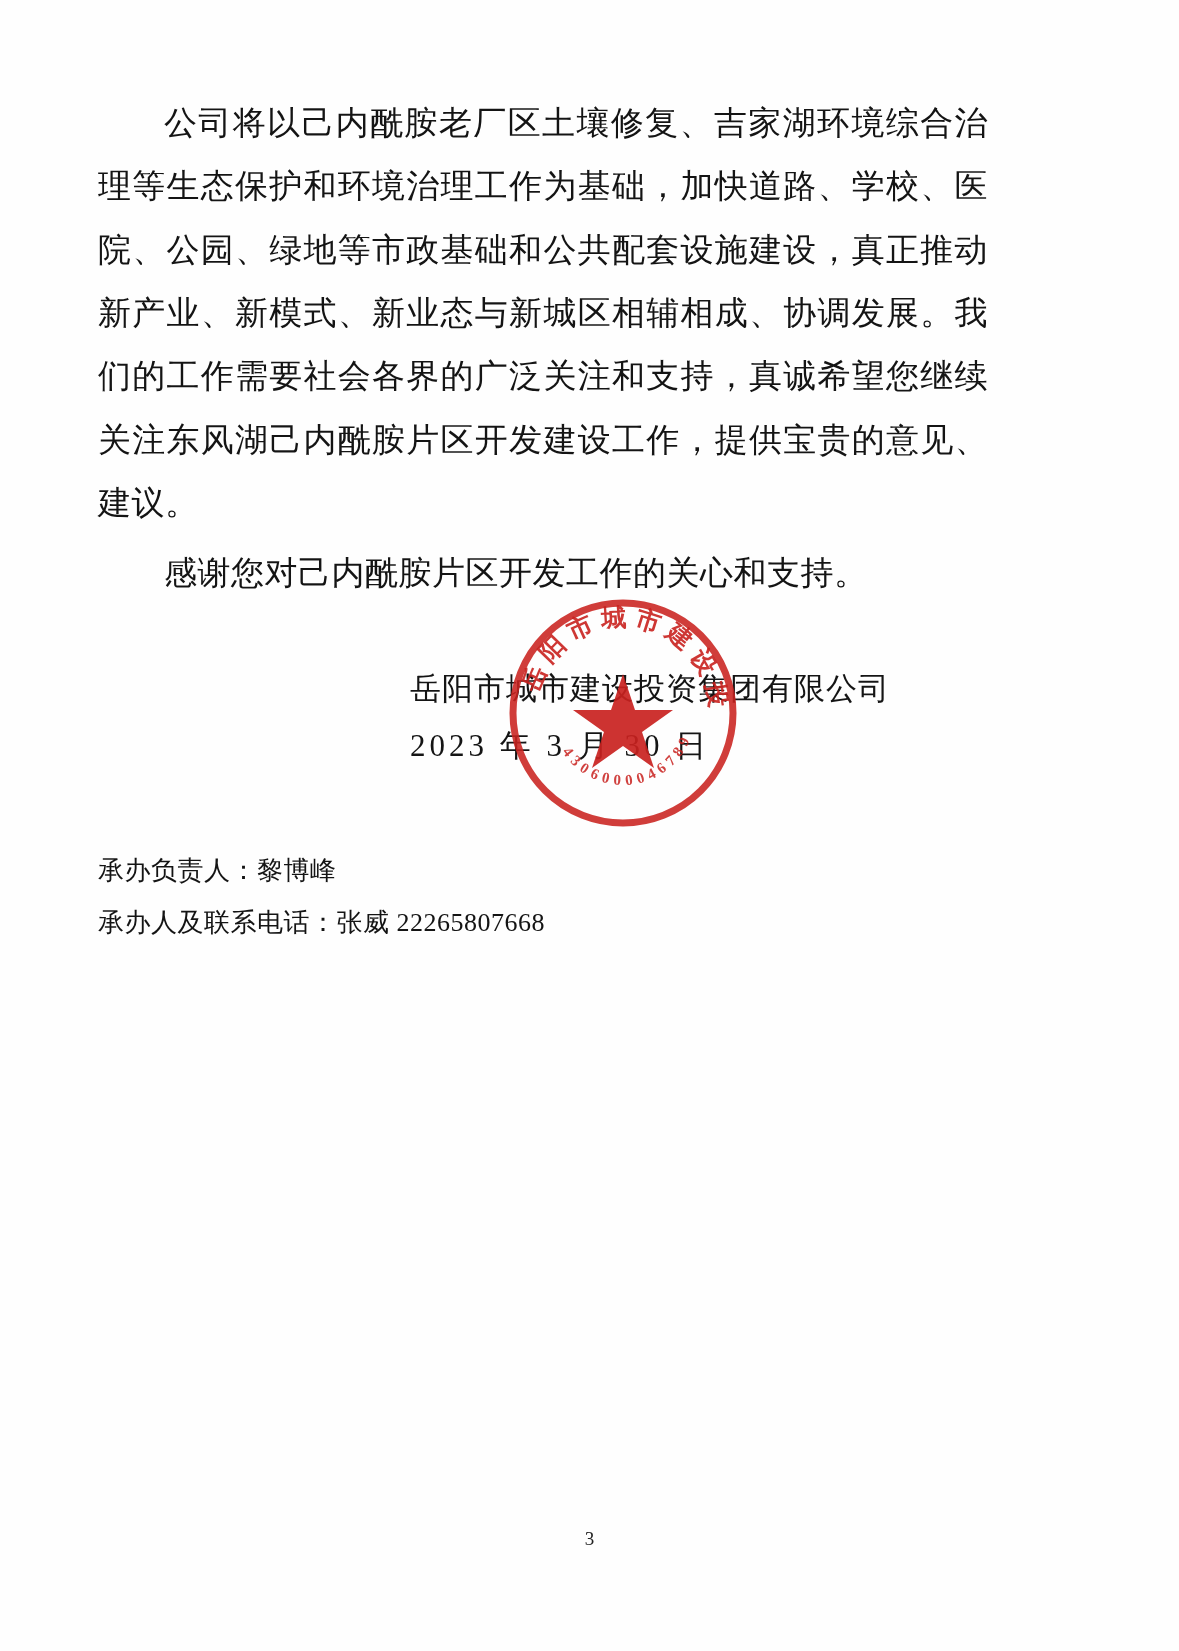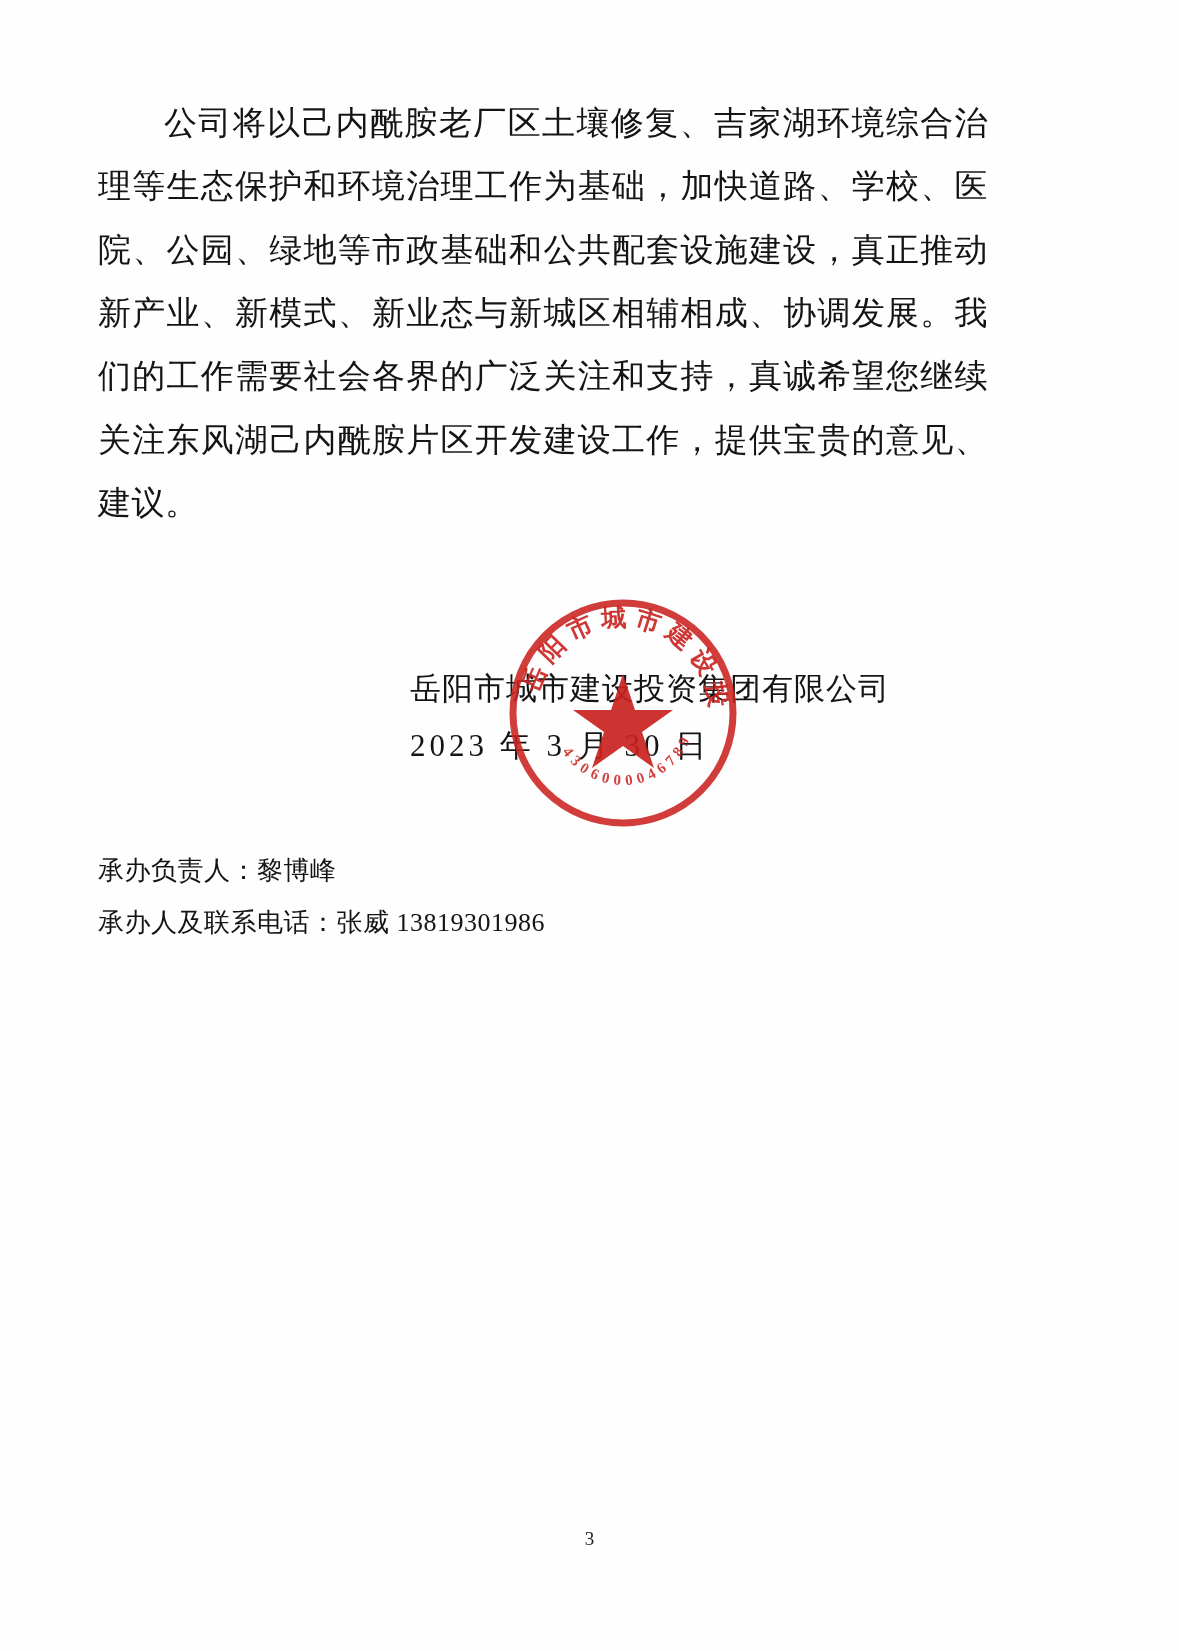--- a/index.html
+++ b/index.html
@@ -84,20 +84,21 @@
     font-weight: bold;
   }
 </style>
 </head>
 <body>
 
 <div class="page">
 
   <div class="content">
     <p class="para indent">公司将以己内酰胺老厂区土壤修复、吉家湖环境综合治理等生态保护和环境治理工作为基础，加快道路、学校、医院、公园、绿地等市政基础和公共配套设施建设，真正推动新产业、新模式、新业态与新城区相辅相成、协调发展。我们的工作需要社会各界的广泛关注和支持，真诚希望您继续关注东风湖己内酰胺片区开发建设工作，提供宝贵的意见、建议。</p>
+    <p class="para indent">感谢您对己内酰胺片区开发工作的关心和支持。</p>
   </div>
 
   <div class="sign-block">
     <div>岳阳市城市建设投资集团有限公司</div>
     <div class="sign-date">2023 年 3 月 30 日</div>
   </div>
 
   <div class="seal">
     <svg width="234" height="234" viewBox="0 0 234 234" xmlns="http://www.w3.org/2000/svg">
       <defs>
@@ -114,18 +115,18 @@
         <text class="seal-text" font-size="15" fill="#c9221f" letter-spacing="5">
           <textPath href="#sealBottomArc" startOffset="18%">4306000046789</textPath>
         </text>
       </g>
       <polygon points="117,78 129,114 167,114 136,136 148,172 117,150 86,172 98,136 67,114 105,114" fill="#c9221f" opacity="0.92"></polygon>
     </svg>
   </div>
 
   <div class="contacts">
     <div>承办负责人：黎博峰</div>
-    <div>承办人及联系电话：张威  13819301986</div>
+    <div>承办人及联系电话：张威  22265807668</div>
   </div>
 
   <div class="page-num">3</div>
 
 </div>
 
 </body></html>

